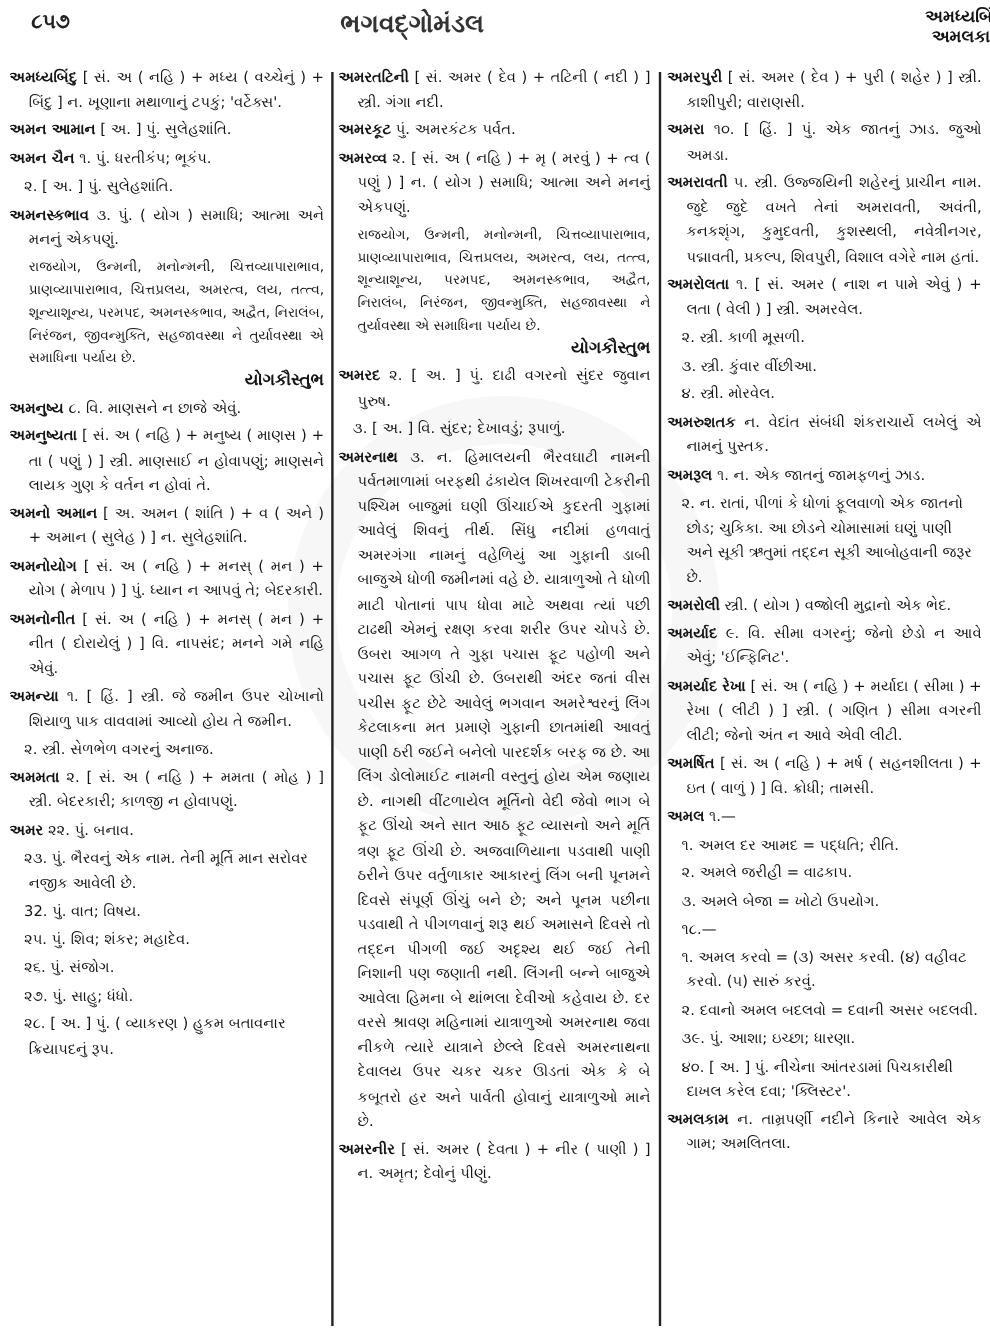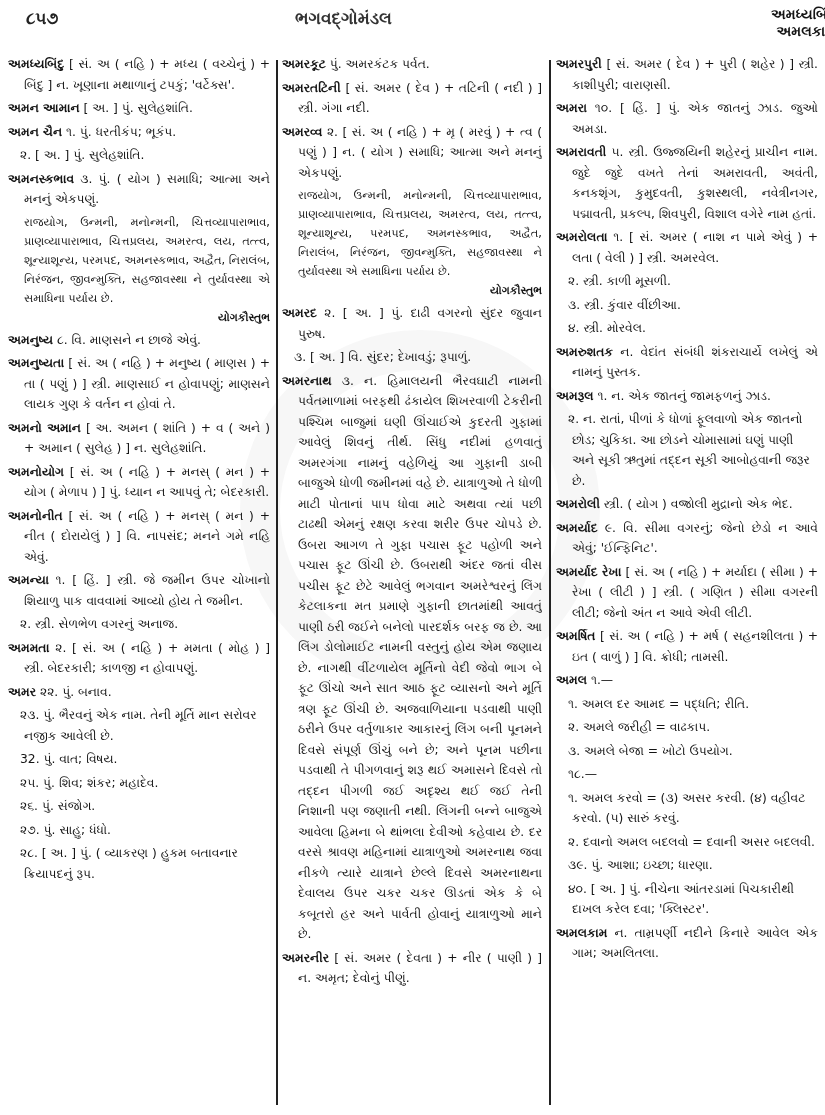--- a/index.html
+++ b/index.html
@@ -8,21 +8,21 @@
     font-family: "DejaVu Sans", sans-serif; color: #141414;
   }
   .page-header {
     position: absolute; left: 16px; top: 0; width: 825px; height: 52px;
   }
   .page-number {
     position: absolute; left: 10px; top: 8px; font-size: 17px; font-weight: bold; color: #222;
   }
   .running-title {
     position: absolute; left: 0; width: 655px; top: 8px; text-align: center;
-    font-size: 17px; font-weight: bold; color: #333;
+    font-size: 21px; font-weight: bold; color: #333;
   }
   .guide-words {
     position: absolute; right: 6px; top: 6px; text-align: right;
     font-size: 14px; font-weight: bold; line-height: 17px;
   }
   .columns {
     position: absolute; left: 0; top: 54px; width: 801px; height: 1061px;
   }
   .col {
     position: absolute; top: 0; bottom: 0; overflow: hidden;
@@ -35,21 +35,21 @@
     position: absolute; top: 6px; bottom: 10px; width: 1.5px; background: #222;
   }
   .rule.r1 { left: 276px; }
   .rule.r2 { left: 549px; }
   .entry { margin: 0 0 3px 0; padding-left: 16px; text-indent: -16px; text-align: justify; }
   .sense { margin: 0 0 3px 0; padding-left: 16px; text-indent: -4px; }
   .hw { font-weight: bold; }
   .quote {
     font-size: 11.4px; line-height: 19px; margin: 0 0 3px 0; padding-left: 16px; text-align: justify;
   }
-  .source { display: block; text-align: right; font-size: 11px; font-weight: bold; }
+  .source { display: block; text-align: right; font-size: 14px; font-weight: bold; }
   .watermark {
     position: absolute; left: 240px; top: 330px; width: 360px; height: 360px;
     border-radius: 50%; border: 40px solid #f4f4f4; box-sizing: border-box; opacity: 0.7;
   }
 </style>
 </head>
 <body>
 
 <div class="page-header">
   <div class="page-number">૮૫૭</div>
@@ -81,22 +81,22 @@
       <p class="entry"><span class="hw">અમર</span> <span>૨૨. પું. બનાવ.</span></p>
       <p class="sense"><span>૨૩. પું. ભૈરવનું એક નામ. તેની મૂર્તિ માન સરોવર નજીક આવેલી છે.</span></p>
       <p class="sense"><span>32. પું. વાત; વિષય.</span></p>
       <p class="sense"><span>૨૫. પું. શિવ; શંકર; મહાદેવ.</span></p>
       <p class="sense"><span>૨૬. પું. સંજોગ.</span></p>
       <p class="sense"><span>૨૭. પું. સાહુ; ધંધો.</span></p>
       <p class="sense"><span>૨૮. [ અ. ] પું. ( વ્યાકરણ ) હુકમ બતાવનાર ક્રિયાપદનું રૂપ.</span></p>
     </div>
   <div class="rule r1"></div>
   <div class="col c2">
+      <p class="entry"><span class="hw">અમરતટિની</span> <span>[ સં. અમર ( દેવ ) + તટિની ( નદી ) ] સ્ત્રી. ગંગા નદી.</span></p>
       <p class="entry"><span class="hw">અમરકૂટ</span> <span>પું. અમરકંટક પર્વત.</span></p>
-      <p class="entry"><span class="hw">અમરતટિની</span> <span>[ સં. અમર ( દેવ ) + તટિની ( નદી ) ] સ્ત્રી. ગંગા નદી.</span></p>
       <p class="entry"><span class="hw">અમરવ્વ</span> <span>૨. [ સં. અ ( નહિ ) + મૃ ( મરવું ) + ત્વ ( પણું ) ] ન. ( યોગ ) સમાધિ; આત્મા અને મનનું એકપણું.</span></p>
       <p class="quote"><span>રાજયોગ, ઉન્મની, મનોન્મની, ચિત્તવ્યાપારાભાવ, પ્રાણવ્યાપારાભાવ, ચિત્તપ્રલય, અમરત્વ, લય, તત્ત્વ, શૂન્યાશૂન્ય, પરમપદ, અમનસ્કભાવ, અદ્વૈત, નિરાલંબ, નિરંજન, જીવન્મુક્તિ, સહજાવસ્થા ને તુર્યાવસ્થા એ સમાધિના પર્યાય છે.</span><span class="source">યોગકૌસ્તુભ</span></p>
       <p class="entry"><span class="hw">અમરદ</span> <span>૨. [ અ. ] પું. દાઢી વગરનો સુંદર જુવાન પુરુષ.</span></p>
       <p class="sense"><span>૩. [ અ. ] વિ. સુંદર; દેખાવડું; રૂપાળું.</span></p>
       <p class="entry"><span class="hw">અમરનાથ</span> <span>૩. ન. હિમાલયની ભૈરવઘાટી નામની પર્વતમાળામાં બરફથી ઢંકાયેલ શિખરવાળી ટેકરીની પશ્ચિમ બાજુમાં ઘણી ઊંચાઈએ કુદરતી ગુફામાં આવેલું શિવનું તીર્થ. સિંધુ નદીમાં હળવાતું અમરગંગા નામનું વહેળિયું આ ગુફાની ડાબી બાજુએ ધોળી જમીનમાં વહે છે. યાત્રાળુઓ તે ધોળી માટી પોતાનાં પાપ ધોવા માટે અથવા ત્યાં પછી ટાઢથી એમનું રક્ષણ કરવા શરીર ઉપર ચોપડે છે. ઉબરા આગળ તે ગુફા પચાસ ફૂટ પહોળી અને પચાસ ફૂટ ઊંચી છે. ઉબરાથી અંદર જતાં વીસ પચીસ ફૂટ છેટે આવેલું ભગવાન અમરેશ્વરનું લિંગ કેટલાકના મત પ્રમાણે ગુફાની છાતમાંથી આવતું પાણી ઠરી જઈને બનેલો પારદર્શક બરફ જ છે. આ લિંગ ડોલોમાઈટ નામની વસ્તુનું હોય એમ જણાય છે. નાગથી વીંટળાયેલ મૂર્તિનો વેદી જેવો ભાગ બે ફૂટ ઊંચો અને સાત આઠ ફૂટ વ્યાસનો અને મૂર્તિ ત્રણ ફૂટ ઊંચી છે. અજવાળિયાના પડવાથી પાણી ઠરીને ઉપર વર્તુળાકાર આકારનું લિંગ બની પૂનમને દિવસે સંપૂર્ણ ઊંચું બને છે; અને પૂનમ પછીના પડવાથી તે પીગળવાનું શરૂ થઈ અમાસને દિવસે તો તદ્દન પીગળી જઈ અદૃશ્ય થઈ જઈ તેની નિશાની પણ જણાતી નથી. લિંગની બન્ને બાજુએ આવેલા હિમના બે થાંભલા દેવીઓ કહેવાય છે. દર વરસે શ્રાવણ મહિનામાં યાત્રાળુઓ અમરનાથ જવા નીકળે ત્યારે યાત્રાને છેલ્લે દિવસે અમરનાથના દેવાલય ઉપર ચકર ચકર ઊડતાં એક કે બે કબૂતરો હર અને પાર્વતી હોવાનું યાત્રાળુઓ માને છે.</span></p>
       <p class="entry"><span class="hw">અમરનીર</span> <span>[ સં. અમર ( દેવતા ) + નીર ( પાણી ) ] ન. અમૃત; દેવોનું પીણું.</span></p>
     </div>
   <div class="rule r2"></div>
   <div class="col c3">
       <p class="entry"><span class="hw">અમરપુરી</span> <span>[ સં. અમર ( દેવ ) + પુરી ( શહેર ) ] સ્ત્રી. કાશીપુરી; વારાણસી.</span></p>

